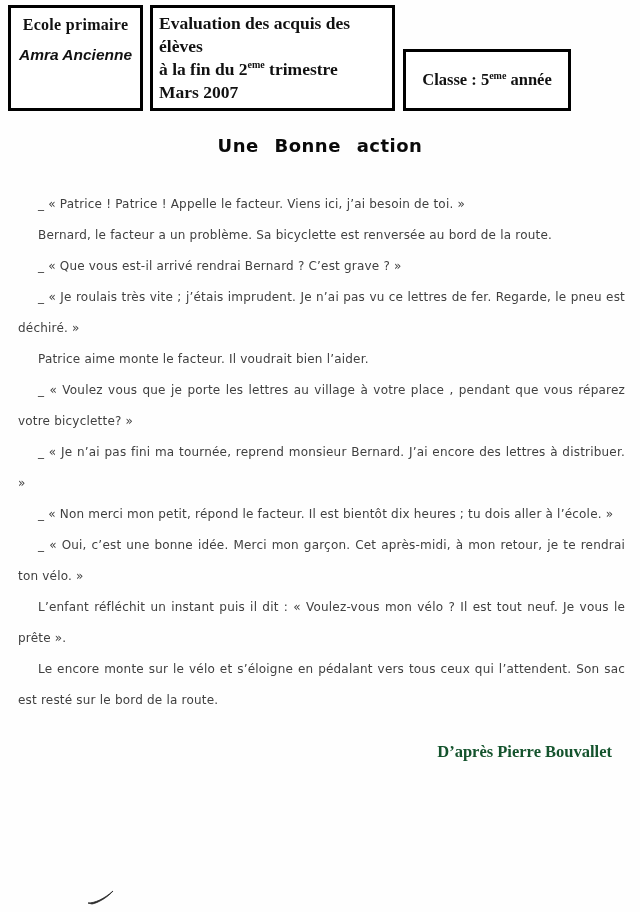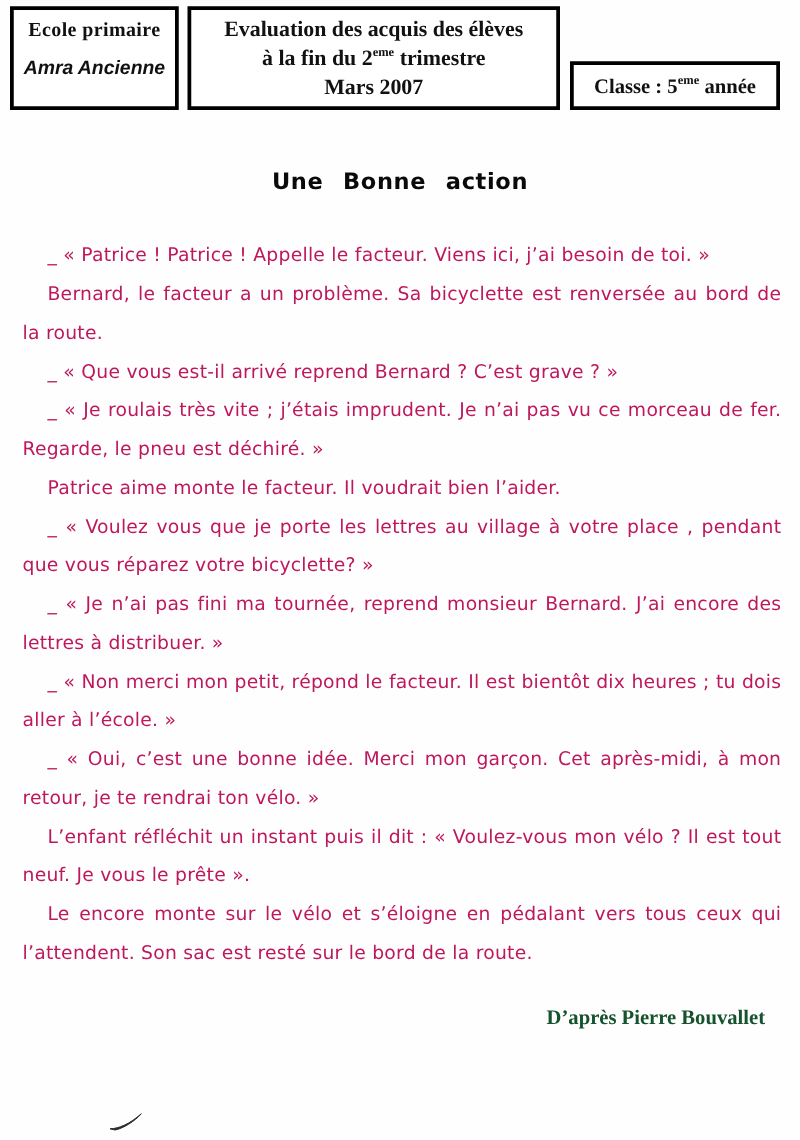--- a/index.html
+++ b/index.html
@@ -44,24 +44,24 @@
     letter-spacing: 0.3px;
   }
   .school-name2 {
     margin-top: 12px;
     font-family: "Liberation Sans", sans-serif;
     font-style: italic;
     font-weight: bold;
     font-size: 15.5px;
   }
   .hbox.evaluation {
-    width: 298px;
+    width: 245px;
     margin-left: 7px;
     padding: 4px 6px;
-    text-align: center;
+    text-align: left;
     font-size: 17.5px;
     line-height: 23px;
   }
   .hbox.classe {
     width: 168px;
     margin-left: 8px;
     display: flex;
     align-items: center;
     justify-content: center;
     font-size: 16.5px;
@@ -85,24 +85,24 @@
   }
   
   .story {
     margin: 33px 15px 0 18px;
   }
   .story p {
     margin: 0;
     padding: 0;
     text-align: justify;
     text-indent: 20px;
-    font-size: 15px;
+    font-size: 12px;
     line-height: 31px;
     letter-spacing: 0.2px;
-    color: #be185d;
+    color: #404040;
   }
   
   .attribution {
     margin: 26px 28px 0 0;
     text-align: right;
     font-family: "Liberation Serif", serif;
     font-weight: bold;
     font-size: 16.5px;
     color: #14532d;
   }
@@ -139,22 +139,22 @@
         <span>Classe : 5</span><sup class="ord">eme</sup><span> année</span>
       </div>
     </div>
   </div>
 
   <h1 class="doc-title">Une Bonne action</h1>
 
   <div class="story">
     <p>_ « Patrice ! Patrice ! Appelle le facteur. Viens ici, j’ai besoin de toi. »</p>
     <p>Bernard, le facteur a un problème. Sa bicyclette est renversée au bord de la route.</p>
-    <p>_ « Que vous est-il arrivé reprend Bernard ? C’est grave ? »</p>
-    <p>_ « Je roulais très vite ; j’étais imprudent. Je n’ai pas vu ce morceau de fer. Regarde, le pneu est déchiré. »</p>
+    <p>_ « Que vous est-il arrivé rendrai Bernard ? C’est grave ? »</p>
+    <p>_ « Je roulais très vite ; j’étais imprudent. Je n’ai pas vu ce lettres de fer. Regarde, le pneu est déchiré. »</p>
     <p>Patrice aime monte le facteur. Il voudrait bien l’aider.</p>
     <p>_ « Voulez vous que je porte les lettres au village à votre place , pendant que vous réparez votre bicyclette? »</p>
     <p>_ « Je n’ai pas fini ma tournée, reprend monsieur Bernard. J’ai encore des lettres à distribuer. »</p>
     <p>_ « Non merci mon petit, répond le facteur. Il est bientôt dix heures ; tu dois aller à l’école. »</p>
     <p>_ « Oui, c’est une bonne idée. Merci mon garçon. Cet après-midi, à mon retour, je te rendrai ton vélo. »</p>
     <p>L’enfant réfléchit un instant puis il dit : « Voulez-vous mon vélo ? Il est tout neuf. Je vous le prête ».</p>
     <p>Le encore monte sur le vélo et s’éloigne en pédalant vers tous ceux qui l’attendent. Son sac est resté sur le bord de la route.</p>
   </div>
 
   <div class="attribution">D’après Pierre Bouvallet</div>

